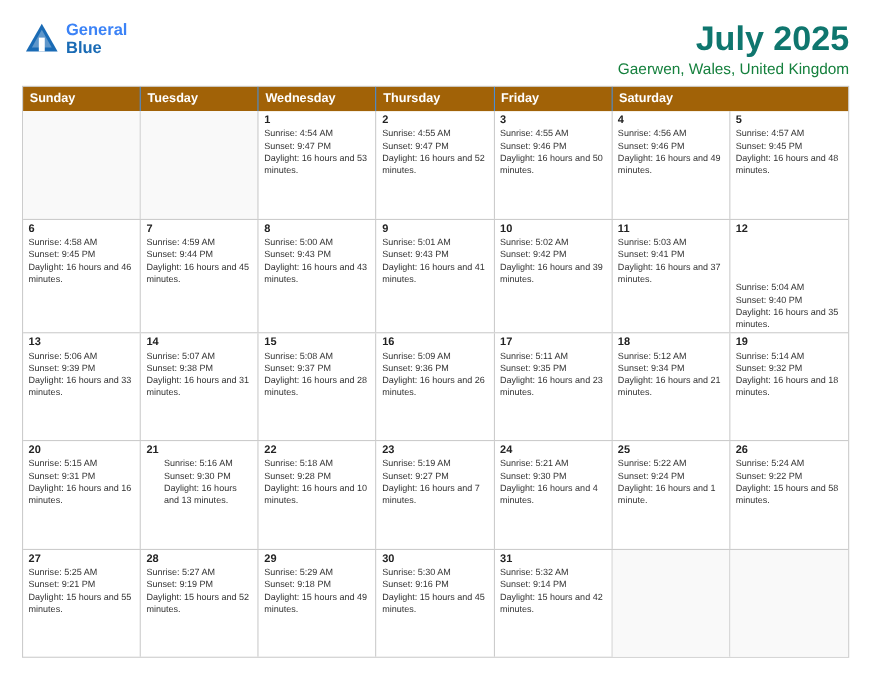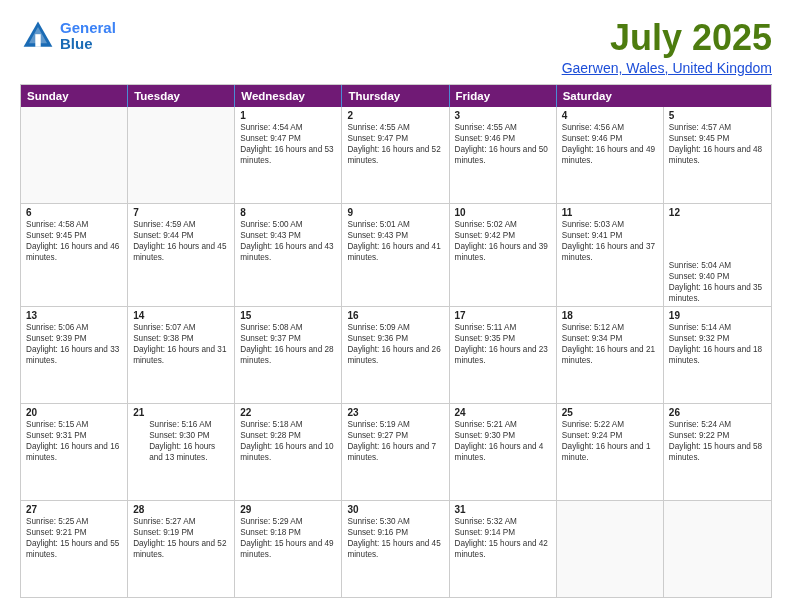--- a/index.html
+++ b/index.html
@@ -44,41 +44,40 @@
       color: #1a6bb5;
     }
     .logo-icon {
       width: 36px;
       height: 36px;
     }
     .title-block {
       text-align: right;
     }
     .main-title {
-      font-size: 36px;
-      font-weight: bold;
-      color: #4d7c0f;
+      font-size: 31px;
+      font-weight: bold;
+      color: #0f766e;
       line-height: 1.1;
     }
     .subtitle {
       font-size: 14px;
-      color: #1d4ed8;
+      color: #15803d;
       margin-top: 2px;
-      text-decoration: underline;
     }
     .calendar {
       flex: 1;
       display: flex;
       flex-direction: column;
       border: 1px solid #ccc;
     }
     .cal-header {
       display: grid;
       grid-template-columns: repeat(7, 1fr);
-      background: #701a75;
+      background: #a16207;
     }
     .cal-header-cell {
       color: #fff;
       font-size: 11.5px;
       font-weight: bold;
       padding: 5px 6px;
       text-align: left;
       border-right: 1px solid #4a8dd5;
     }
     .cal-header-cell:last-child { border-right: none; }

